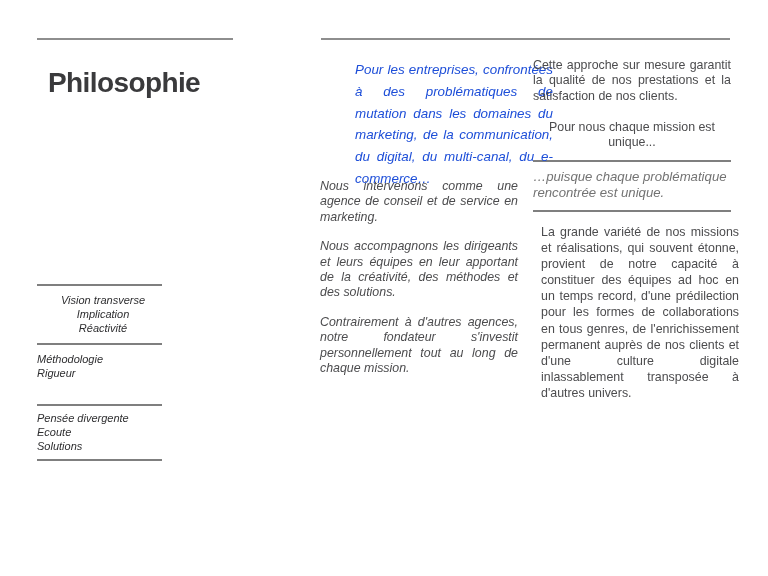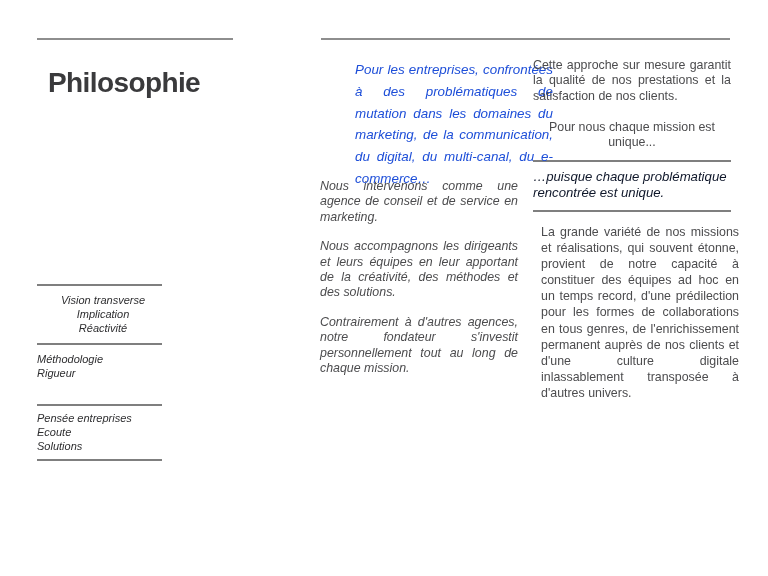--- a/index.html
+++ b/index.html
@@ -57,21 +57,21 @@
   .right-p2 {
     left: 533px; top: 120px;
     white-space: pre-line;
     text-align: center;
   }
   .pull-quote {
     left: 533px; top: 169px;
     font-style: italic;
     font-size: 13.2px;
     line-height: 15.8px;
-    color: #0f172a;
+    color: #737373;
   }
   .right-bottom {
     left: 533px; top: 224px;
     line-height: 16.1px;
     margin-left: 8px;
   }
 </style>
 </head>
 <body>
 
@@ -89,21 +89,21 @@
 <div class="sidebar-group" style="top:293px;text-align:center;">
   <div>Vision transverse</div>
   <div>Implication</div>
   <div>Réactivité</div>
 </div>
 <div class="sidebar-group" style="top:352px;">
   <div>Méthodologie</div>
   <div>Rigueur</div>
 </div>
 <div class="sidebar-group" style="top:411px;">
-  <div>Pensée entreprises</div>
+  <div>Pensée divergente</div>
   <div>Ecoute</div>
   <div>Solutions</div>
 </div>
 
 <div class="col lead">Pour les entreprises, confrontées à des problématiques de mutation dans les domaines du marketing, de la communication, du digital, du multi-canal, du e-commerce…</div>
 <div class="col mid-body body-text">
   <p>Nous intervenons comme une agence de conseil et de service en marketing.</p>
   <p>Nous accompagnons les dirigeants et leurs équipes en leur apportant de la créativité, des méthodes et des solutions.</p>
   <p>Contrairement à d'autres agences, notre fondateur s'investit personnellement tout au long de chaque mission.</p>
 </div>

